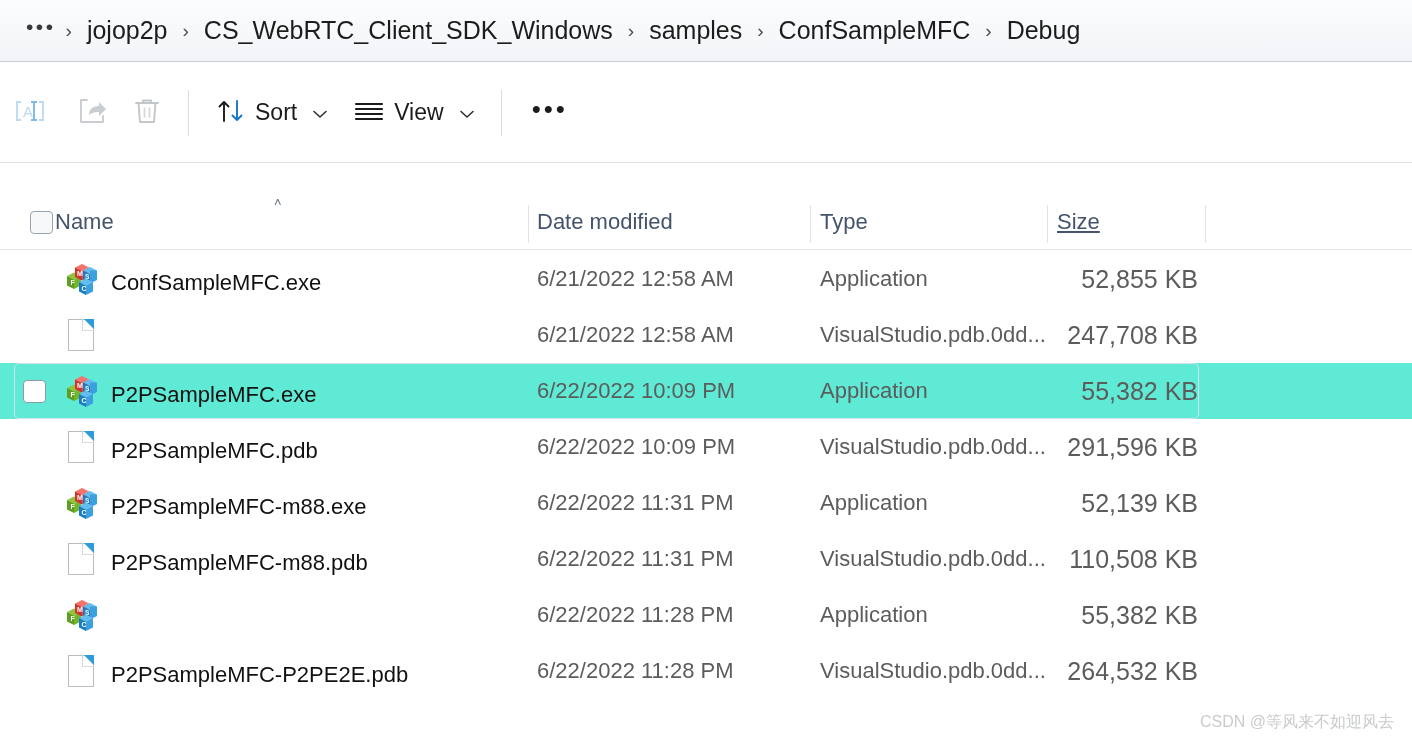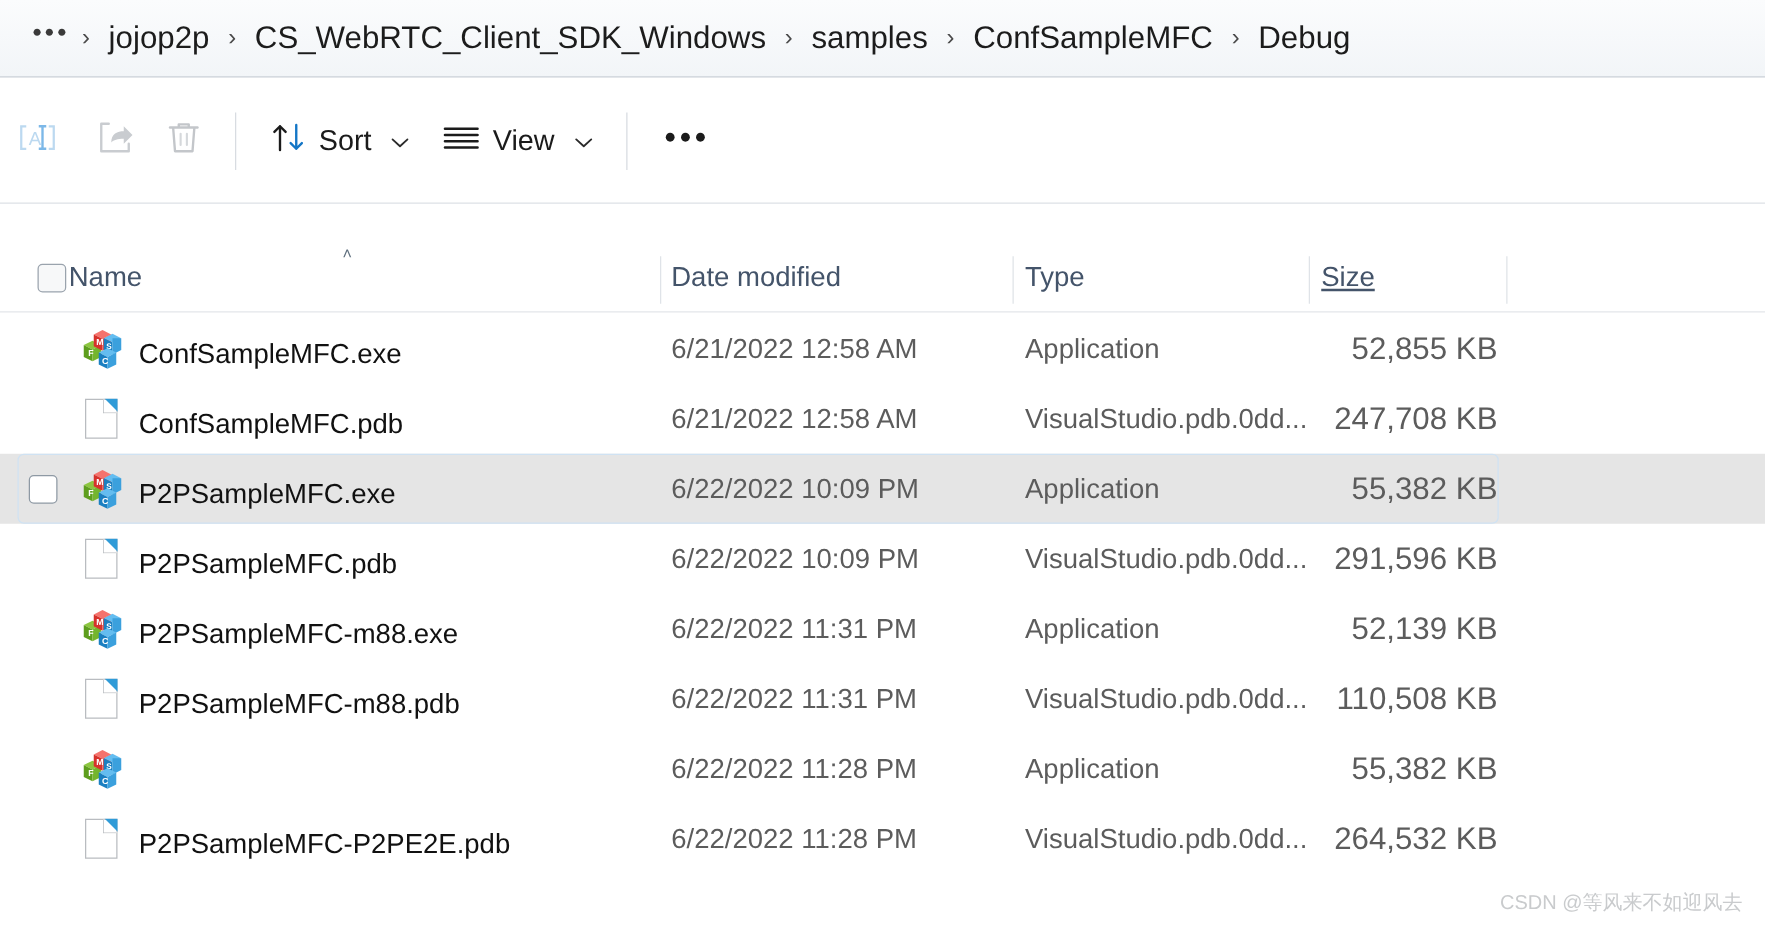--- a/index.html
+++ b/index.html
@@ -146,21 +146,21 @@
   }
   .row {
     position: relative;
     height: 56px;
     display: flex;
     align-items: center;
     cursor: default;
     user-select: none;
   }
   .row.selected {
-    background: #e5e5e5;
+    background: #5eead4;
   }
   .row.selected::before {
     content: "";
     position: absolute;
     left: 14px; right: 213px;
     top: 0; bottom: 0;
     border: 1px solid #cfe2f3;
     border-radius: 5px;
     pointer-events: none;
   }
@@ -422,21 +422,20 @@
       <div class="cell-type">Application</div>
       <div class="cell-size">52,855 KB</div>
     </div>
 
     <div class="row">
 
       <div class="cell-name">
         <span class="icon-wrap" style="display:flex;align-items:center;justify-content:center;">
           <span class="doc-icon"></span>
         </span>
-        <span class="fname">ConfSampleMFC.pdb</span>
       </div>
       <div class="cell-date">6/21/2022 12:58 AM</div>
       <div class="cell-type">VisualStudio.pdb.0dd...</div>
       <div class="cell-size">247,708 KB</div>
     </div>
 
     <div class="row selected">
       <span class="row-check"></span>
       <div class="cell-name">
         <span class="icon-wrap">

